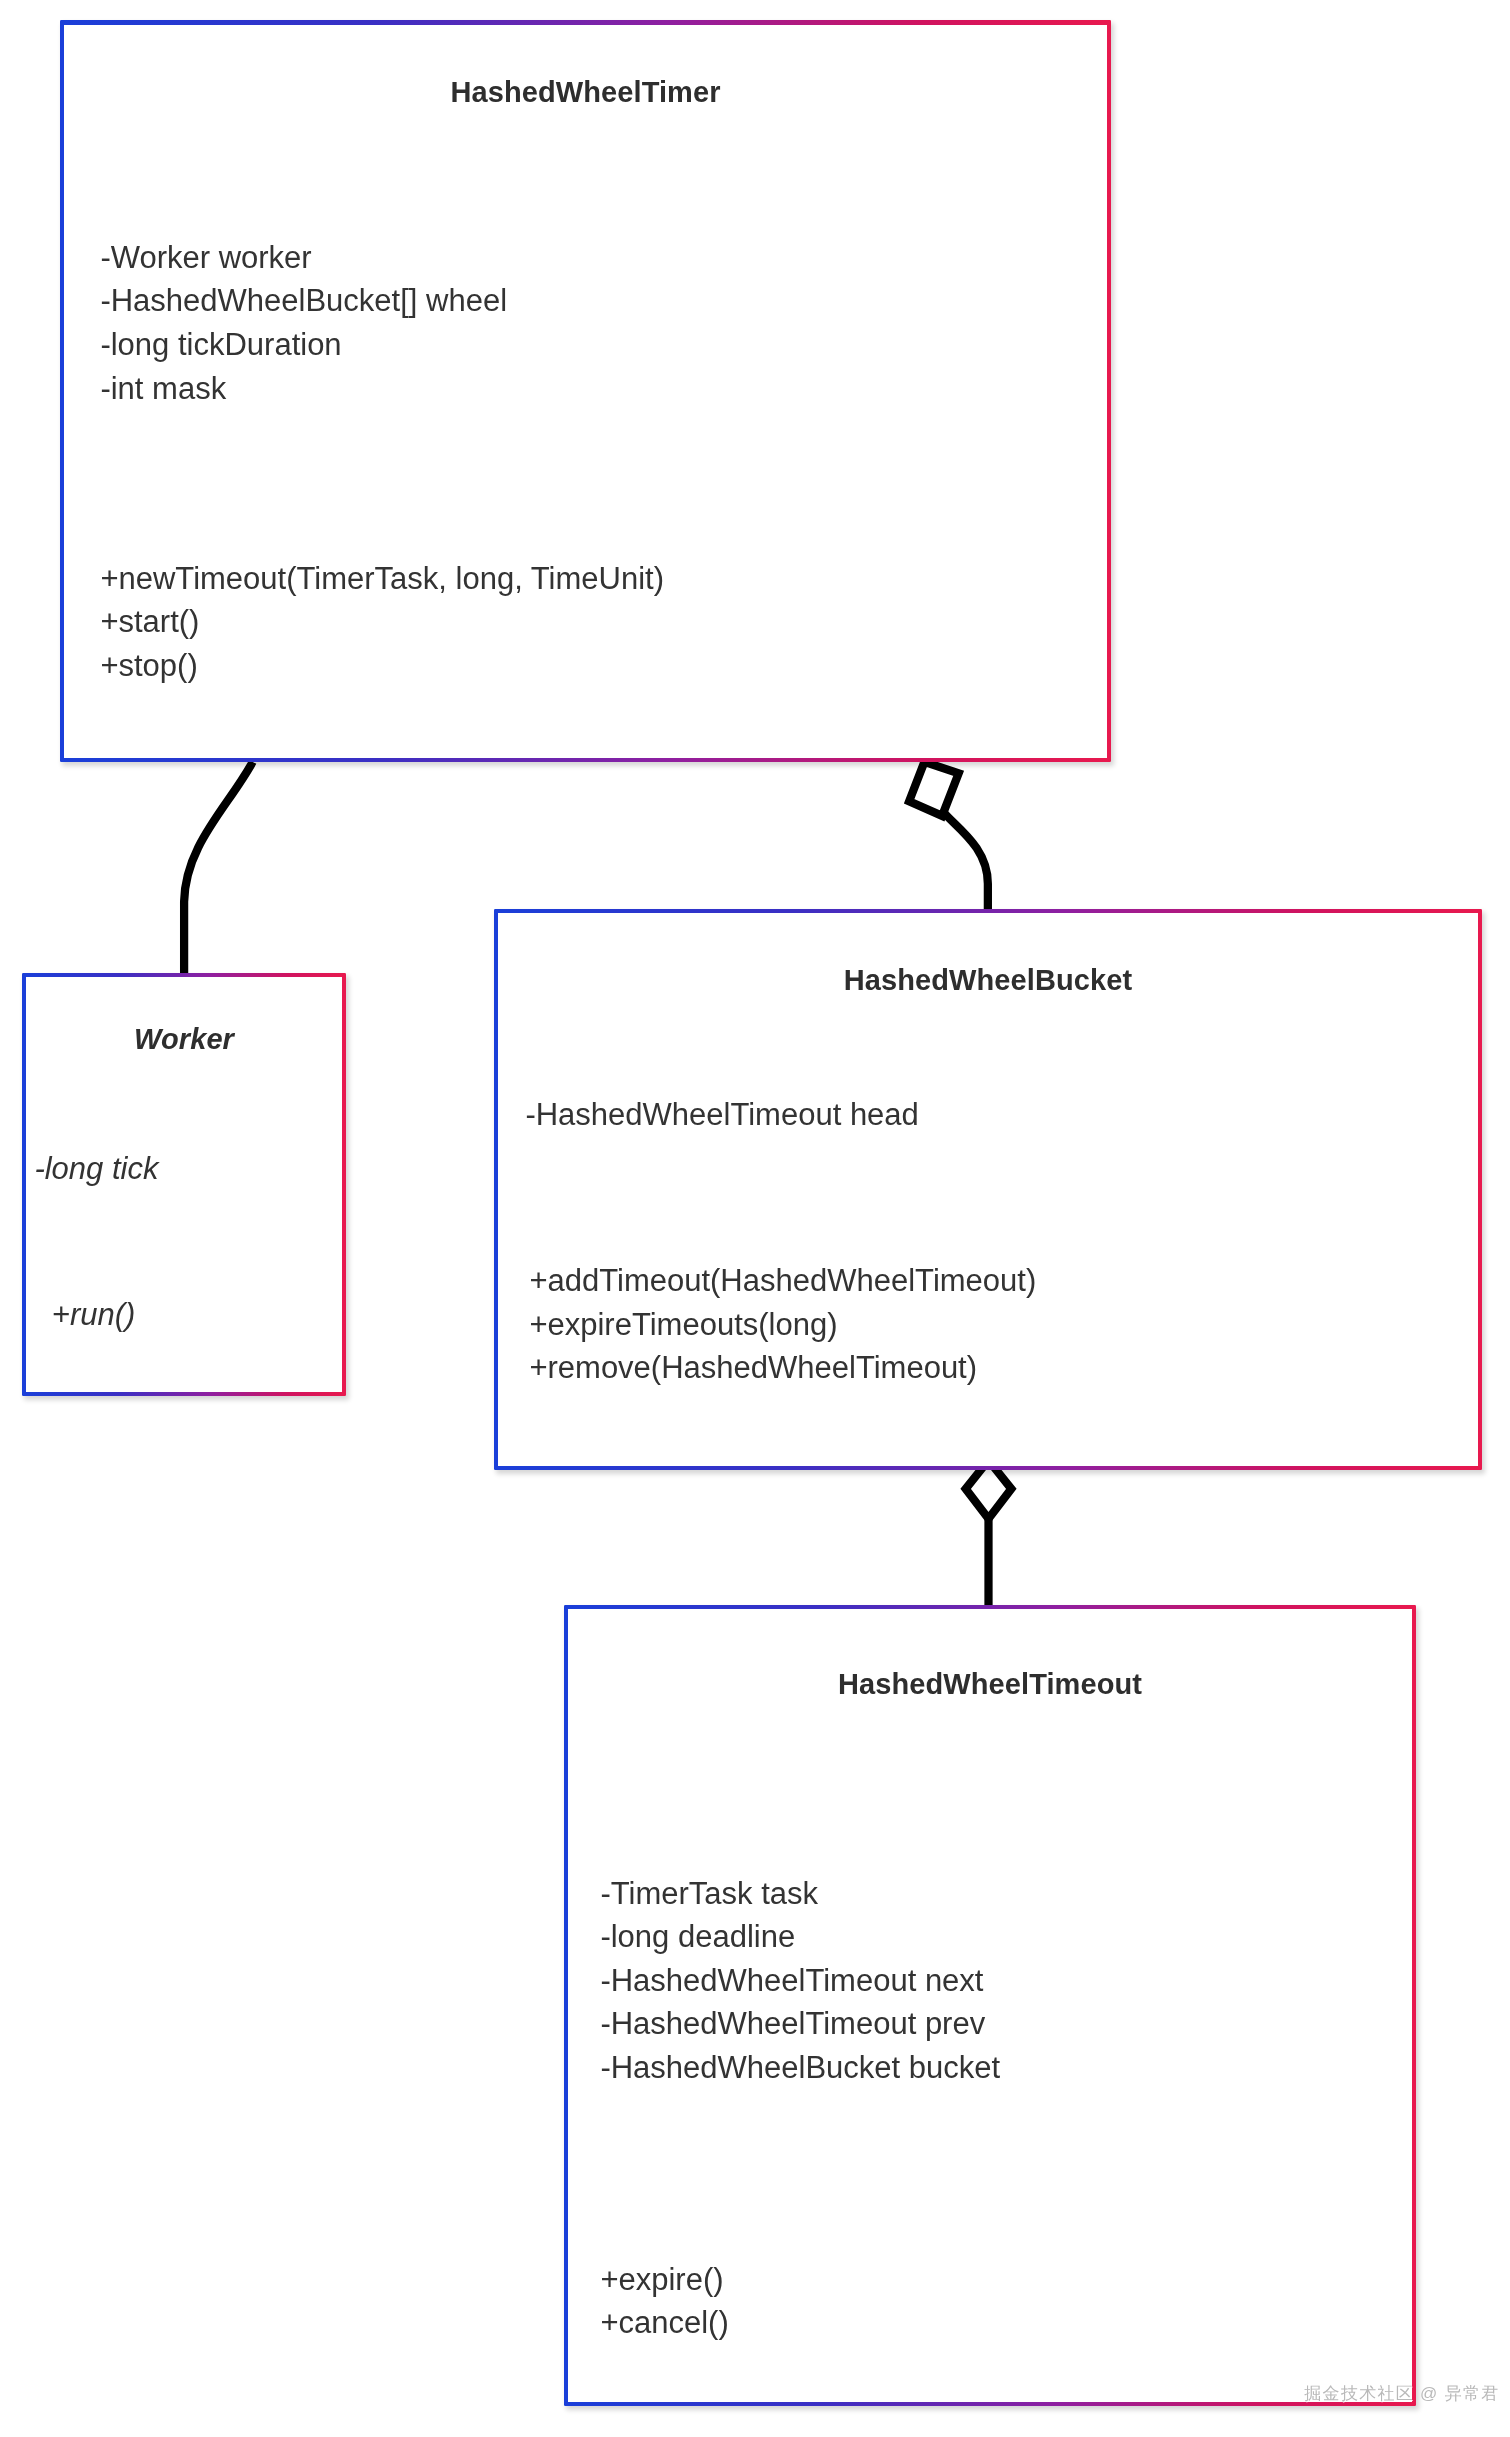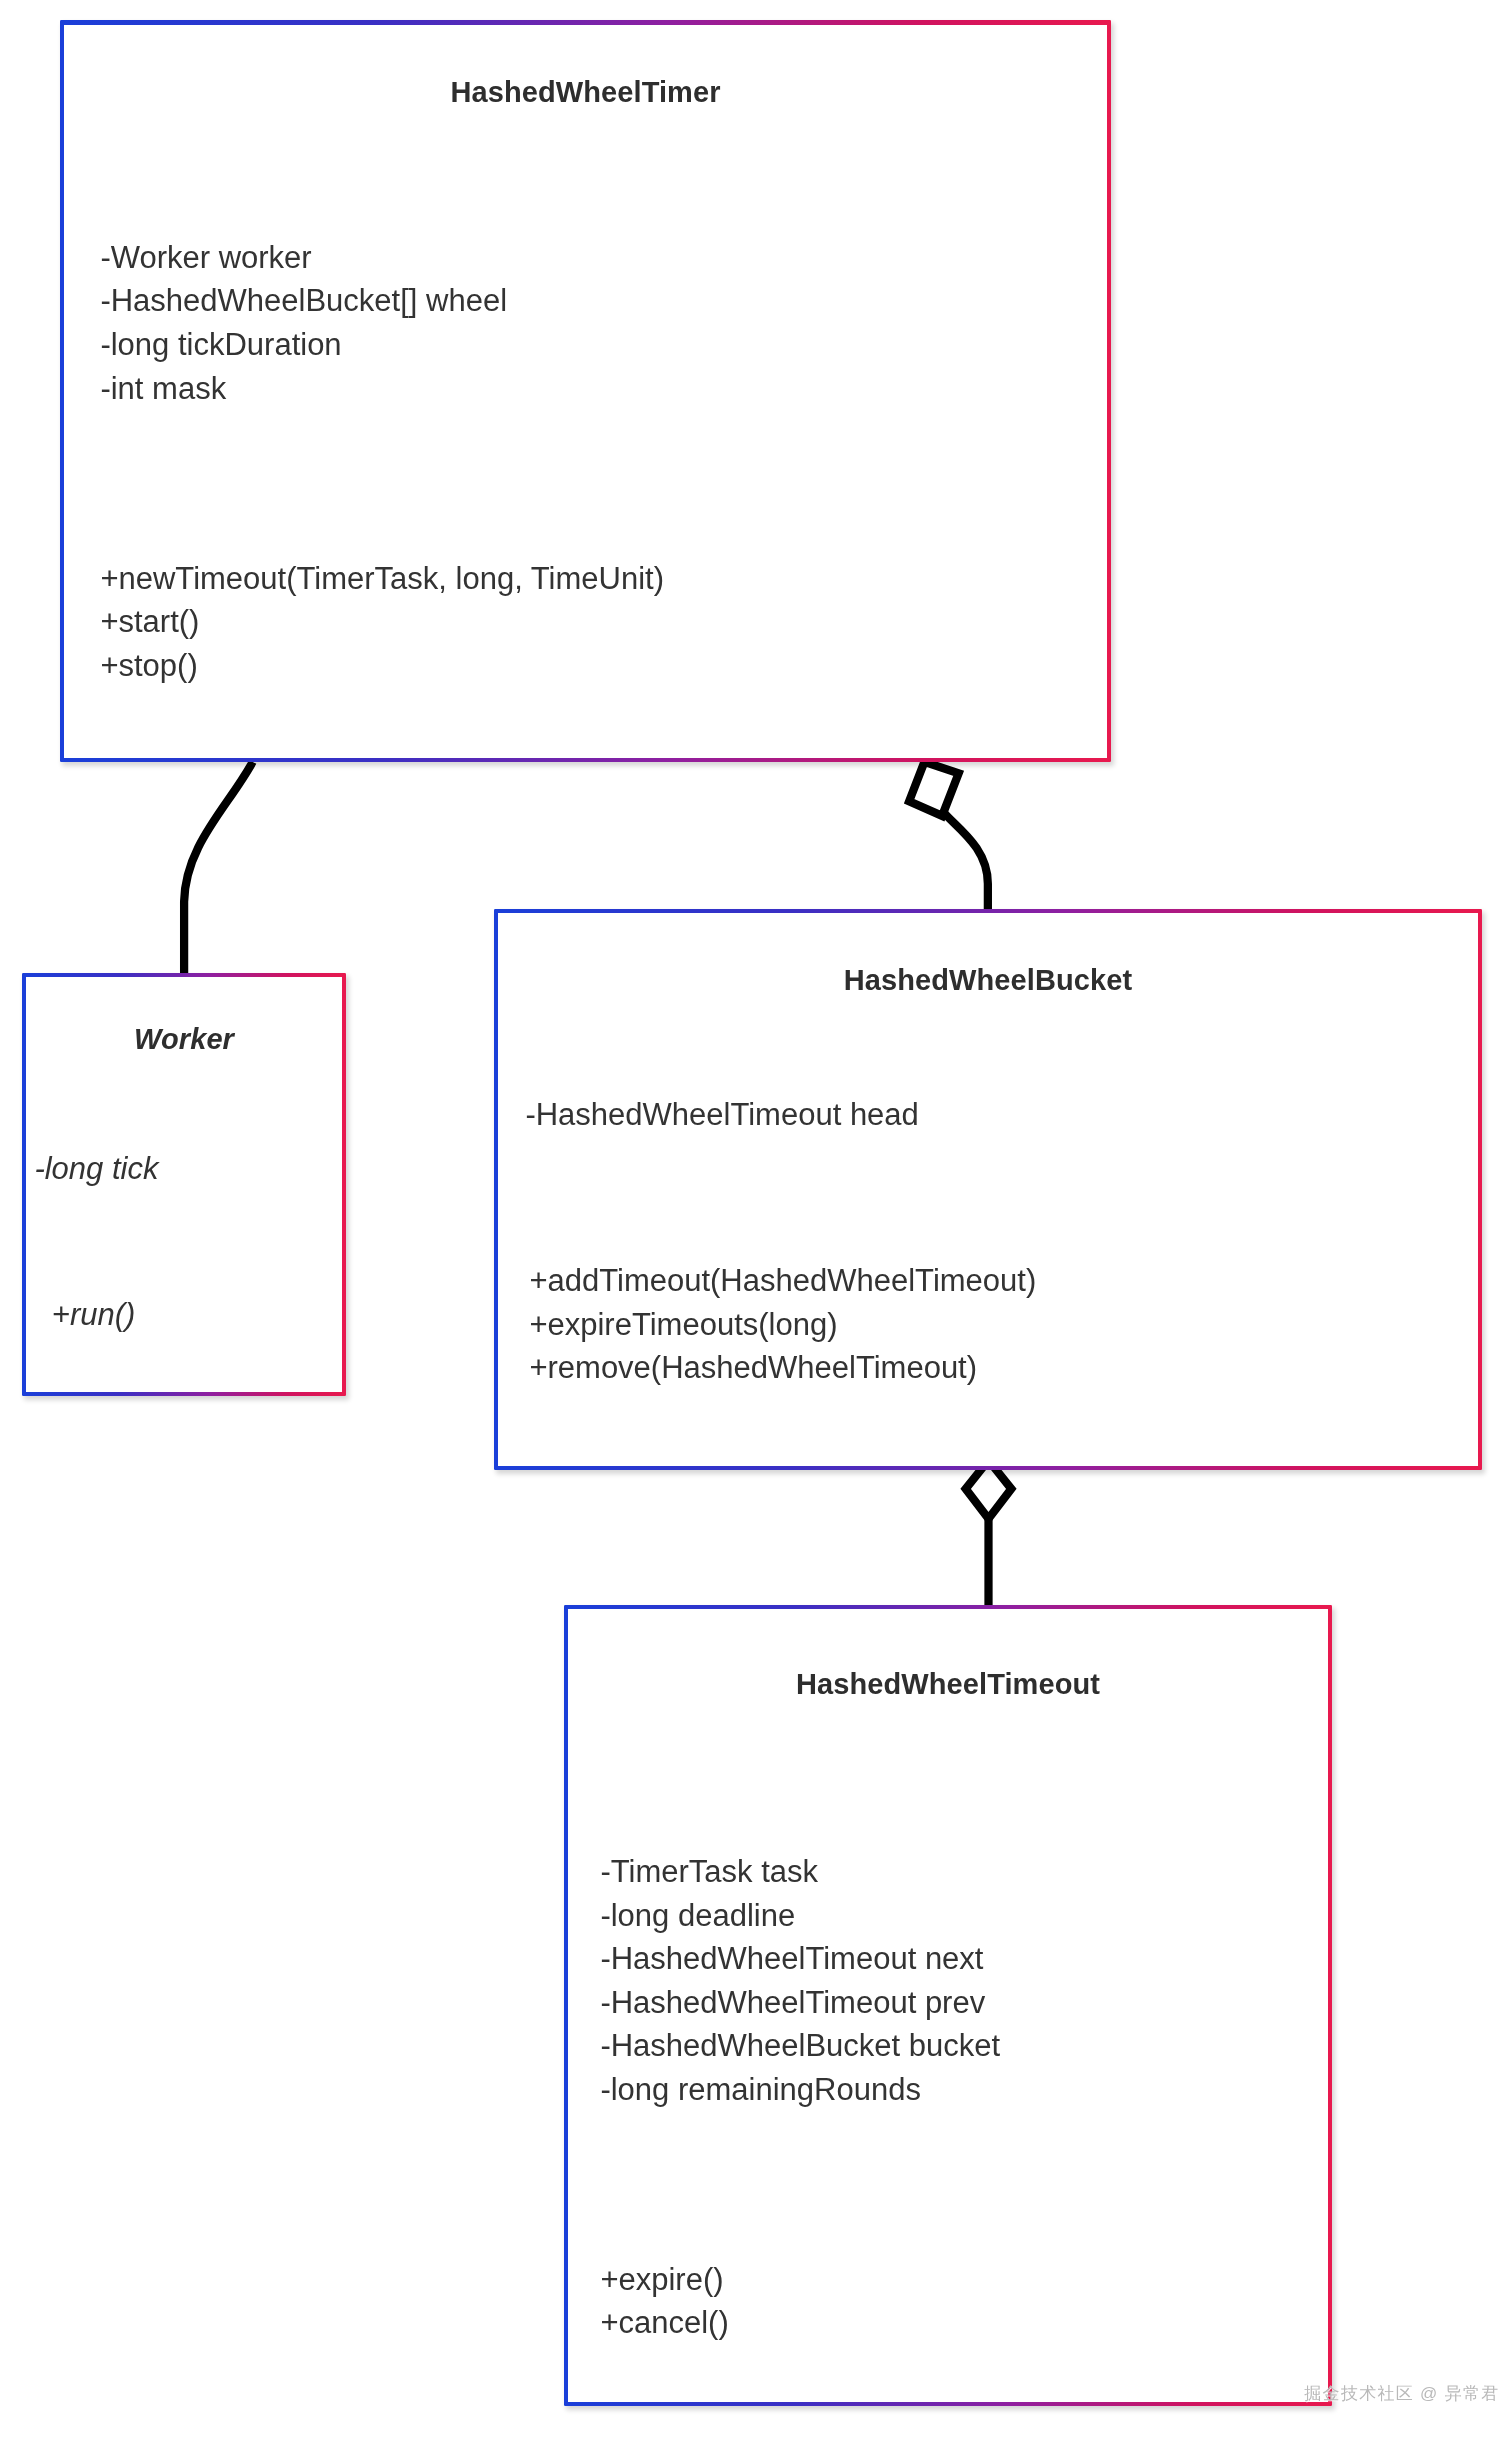--- a/index.html
+++ b/index.html
@@ -173,34 +173,33 @@
 
       <div class="uml-section sec-body" style="flex:1 1 auto; padding-left:31px;">
         <div class="uml-row">+addTimeout(HashedWheelTimeout)</div>
         <div class="uml-row">+expireTimeouts(long)</div>
         <div class="uml-row">+remove(HashedWheelTimeout)</div>
       </div>
 
     </div>
   </div>
 
-  <div class="uml-class" style="left:564px; top:1605px; width:768px; height:801px;">
+  <div class="uml-class" style="left:564px; top:1605px; width:852px; height:801px;">
     <div class="uml-inner">
 
       <div class="uml-section sec-title" style="height:151px;">
         <div class="uml-title">HashedWheelTimeout</div>
       </div>
 
       <div class="uml-section sec-body" style="height:440px; padding-left:32px;">
         <div class="uml-row">-TimerTask task</div>
         <div class="uml-row">-long deadline</div>
         <div class="uml-row">-HashedWheelTimeout next</div>
         <div class="uml-row">-HashedWheelTimeout prev</div>
         <div class="uml-row">-HashedWheelBucket bucket</div>
-        <div class="uml-row">-long remainingRounds</div>
       </div>
 
       <div class="uml-section sec-body" style="flex:1 1 auto; padding-left:32px;">
         <div class="uml-row">+expire()</div>
         <div class="uml-row">+cancel()</div>
       </div>
 
     </div>
   </div>
 

